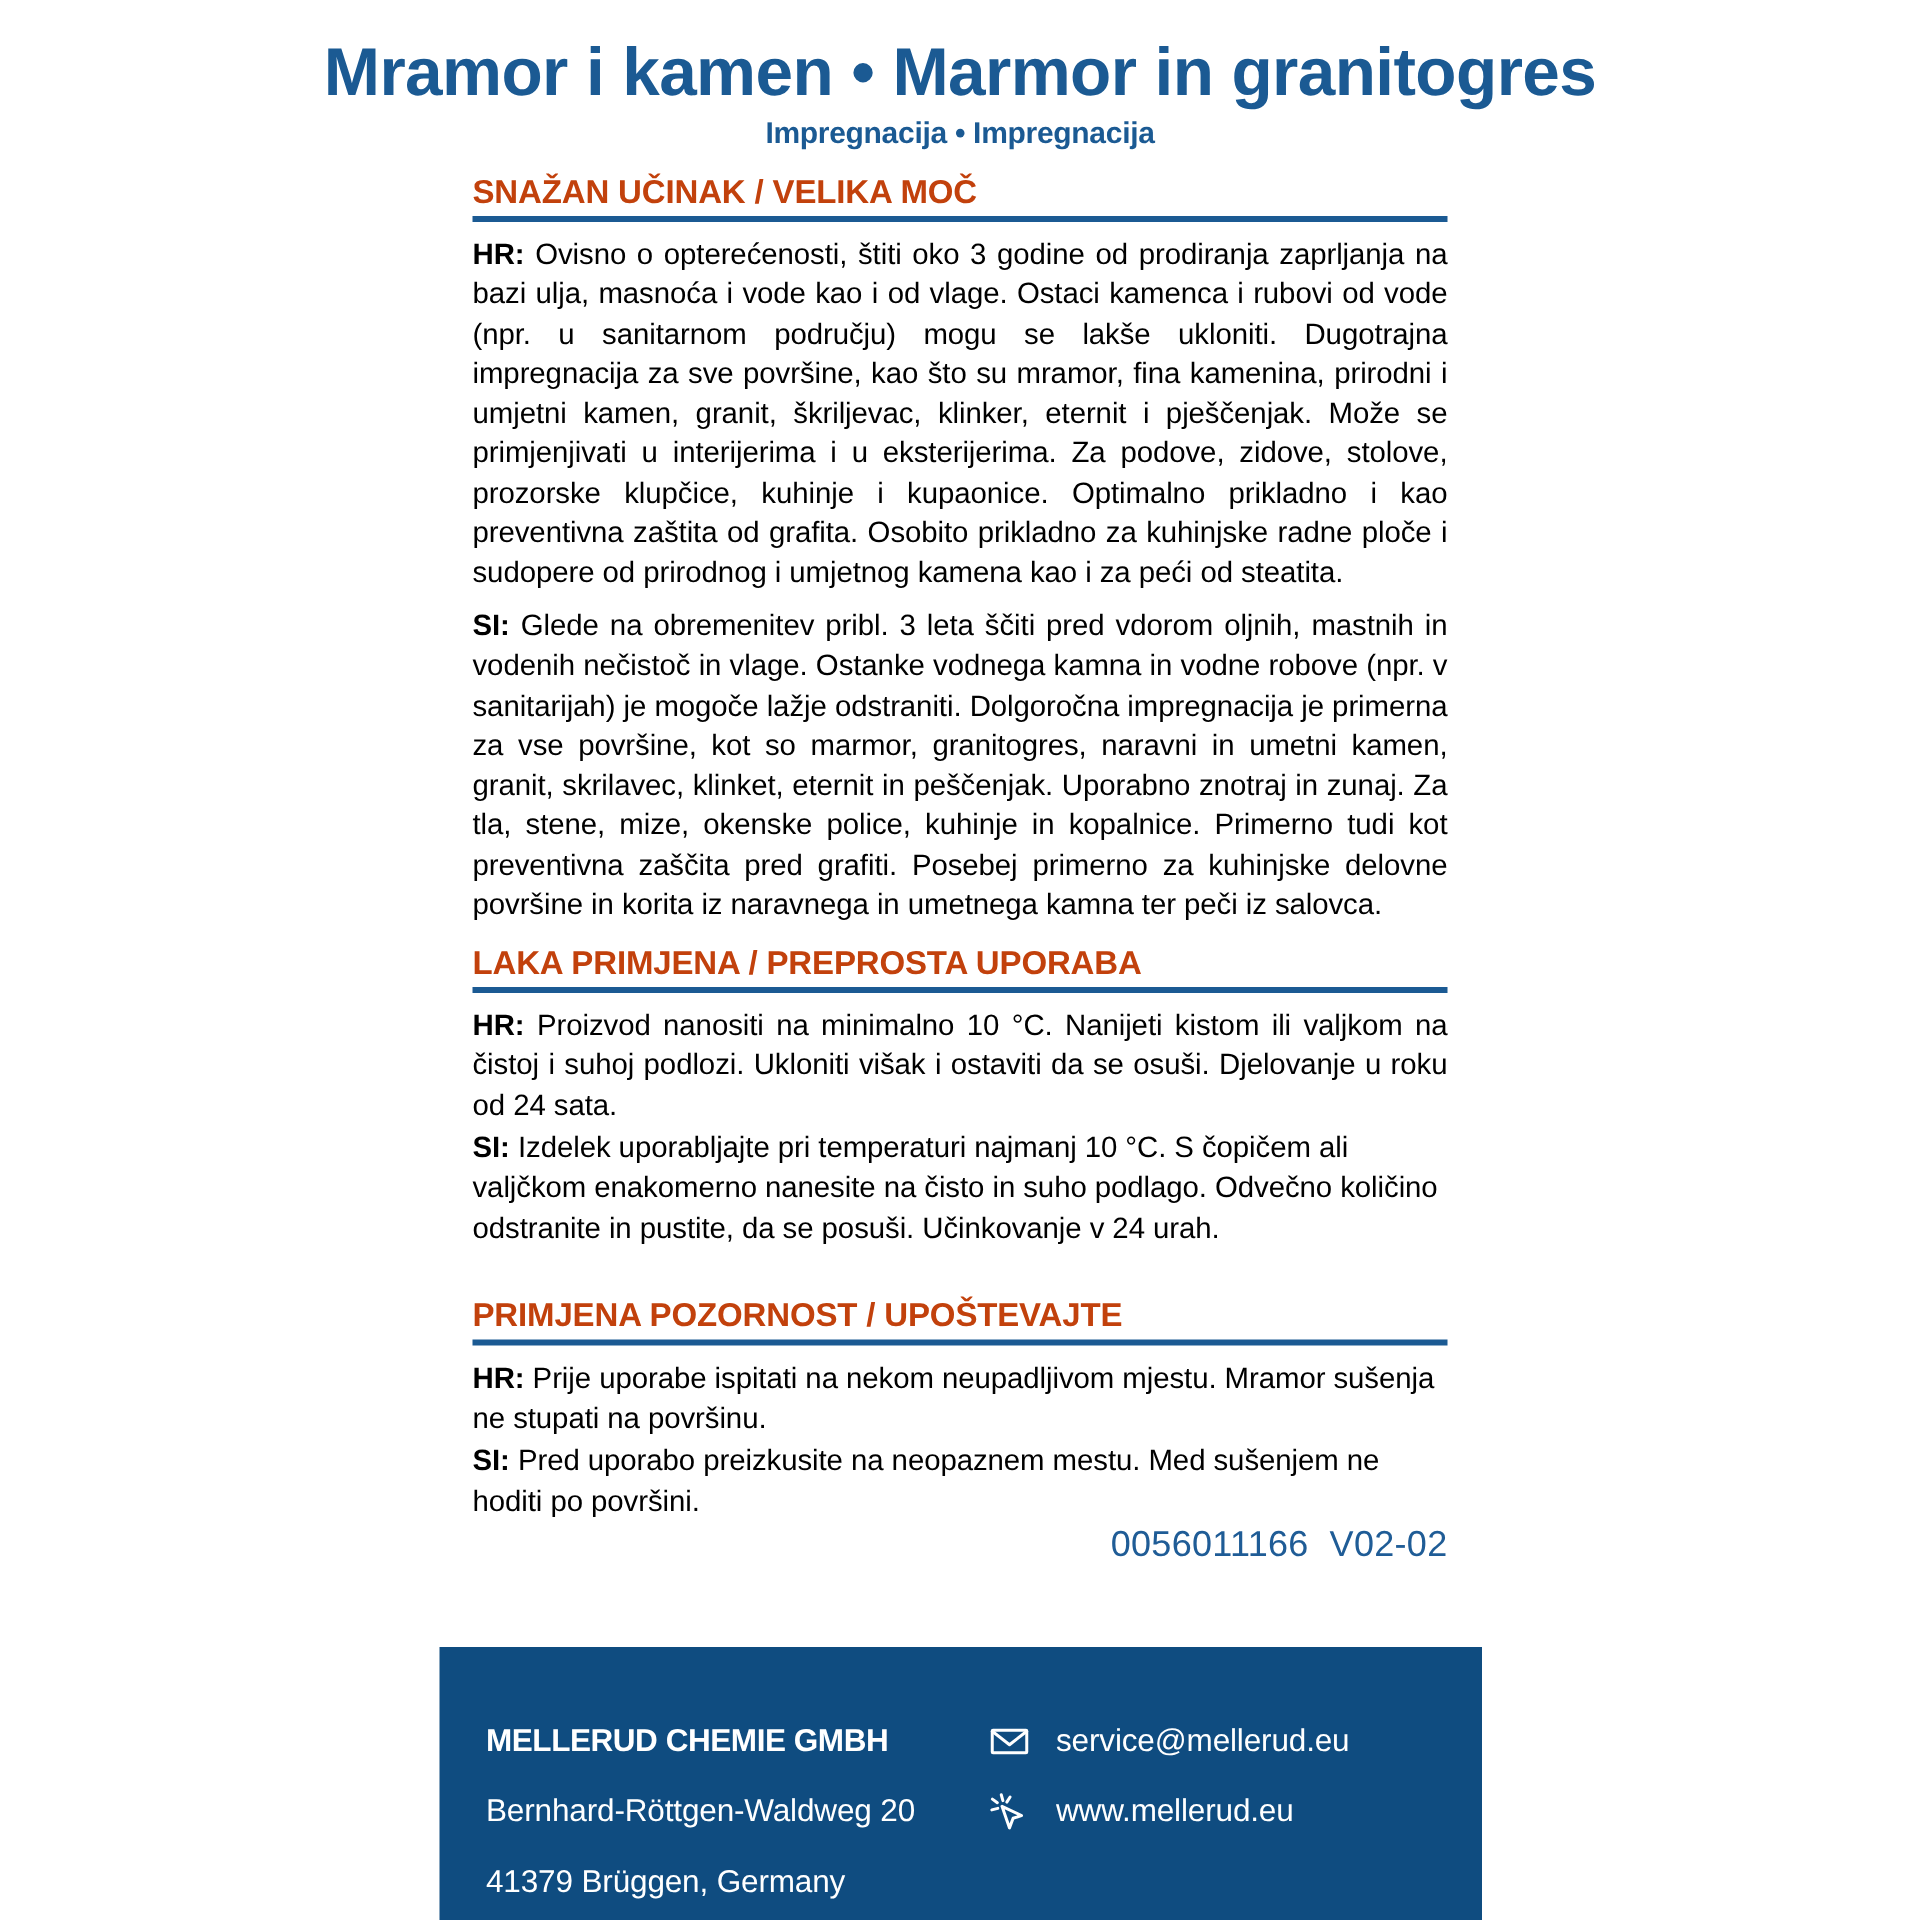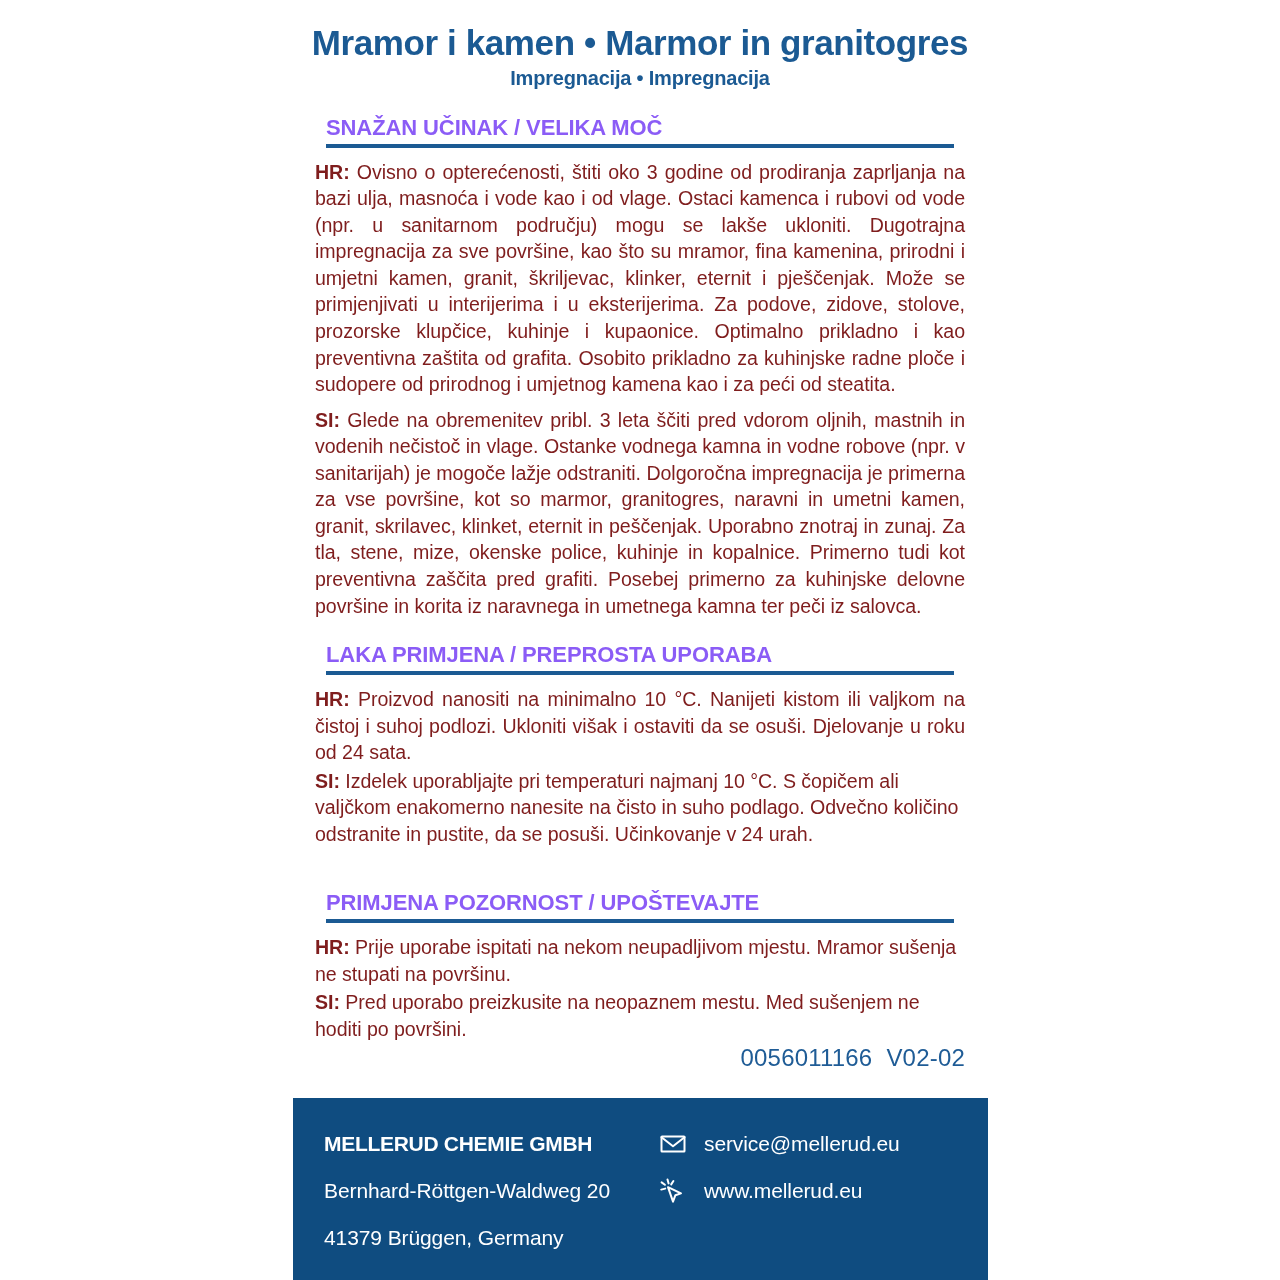--- a/index.html
+++ b/index.html
@@ -20,21 +20,21 @@
     box-sizing: border-box;
   }
 
   
   .title-block {
     padding-top: 24px;
     text-align: center;
   }
   .product-title {
     color: #1b5a93;
-    font-size: 35px;
+    font-size: 45px;
     font-weight: bold;
     letter-spacing: -0.4px;
     line-height: 1.08;
     margin: 0;
   }
   .product-subtitle {
     color: #1b5a93;
     font-size: 20px;
     font-weight: bold;
     letter-spacing: -0.2px;
@@ -44,32 +44,32 @@
 
   
   .content {
     position: relative;
     margin: 0 auto;
     width: 650px;
     padding-top: 14px;
   }
 
   .section-heading {
-    color: #8b5cf6;
+    color: #c2410c;
     font-size: 22px;
     font-weight: bold;
     letter-spacing: -0.1px;
     line-height: 1.18;
-    margin: 11px;
+    margin: 0;
     padding: 0 0 3px 0;
     border-bottom: 4px solid #1b5a93;
   }
 
   .para {
-    color: #7f1d1d;
+    color: #000000;
     font-size: 19.6px;
     line-height: 1.355;
     margin: 9px 0 0 0;
     text-align: justify;
     text-justify: inter-word;
     letter-spacing: -0.05px;
   }
   .para .lang {
     font-weight: bold;
   }
@@ -94,21 +94,21 @@
 
   
   .footer {
     position: absolute;
     left: 293px;
     top: 1098px;
     width: 695px;
     height: 182px;
     background: #0f4c80;
     box-sizing: border-box;
-    padding: 22px 0 0 0;
+    padding: 39px 0 0 0;
     overflow: hidden;
   }
   .footer-grid {
     display: flex;
     width: 100%;
     height: 100%;
   }
   .footer-col-left {
     width: 365px;
     padding-left: 31px;

